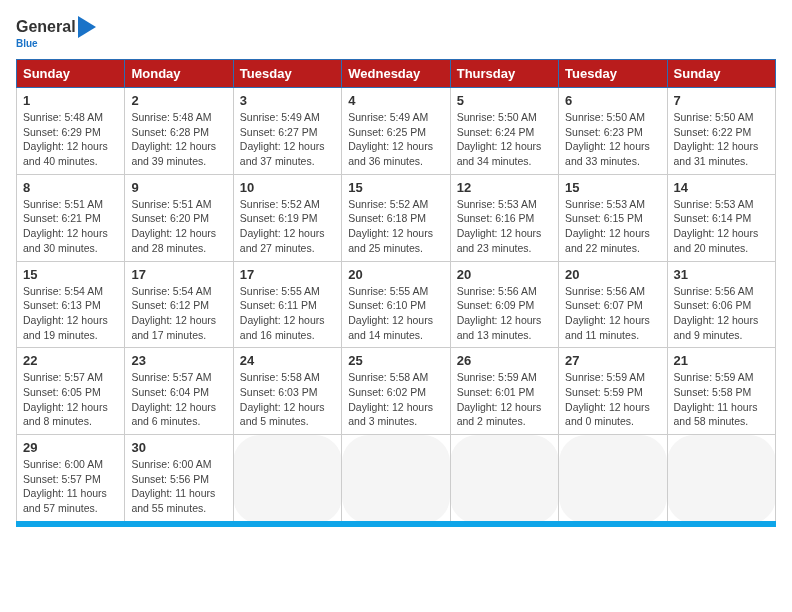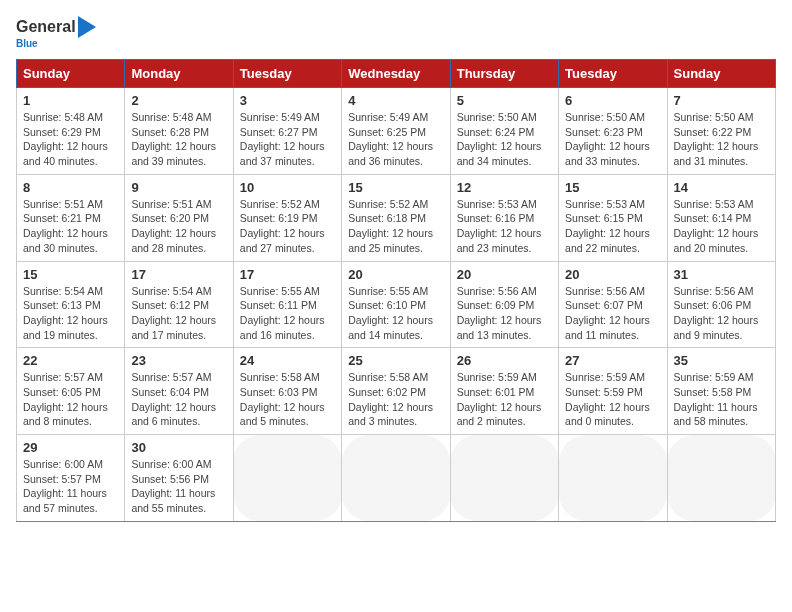--- a/index.html
+++ b/index.html
@@ -63,21 +63,21 @@
       font-weight: bold;
       color: #333;
       display: block;
       margin-bottom: 2px;
     }
     .day-details {
       color: #444;
       font-size: 10.5px;
       line-height: 1.4;
     }
-    .last-row td { border-bottom: 1px solid #0ea5e9; border-radius: 27px; }
+    .last-row td { border-bottom: 6px solid #0ea5e9; border-radius: 27px; }
   </style>
 </head>
 <body>
 
 <div class="header-area">
   <div class="logo">
   <div style="display:flex;flex-direction:column;line-height:1.1;">
     <div style="display:flex;align-items:center;gap:2px;">
       <span style="font-size:16px;font-weight:bold;color:#333;">General</span>
       <svg width="18" height="22" viewBox="0 0 18 22">
@@ -215,21 +215,21 @@
         </td>
         <td>
           <span class="day-num">26</span>
           <div class="day-details">Sunrise: 5:59 AM<br>Sunset: 6:01 PM<br>Daylight: 12 hours and 2 minutes.</div>
         </td>
         <td>
           <span class="day-num">27</span>
           <div class="day-details">Sunrise: 5:59 AM<br>Sunset: 5:59 PM<br>Daylight: 12 hours and 0 minutes.</div>
         </td>
         <td>
-          <span class="day-num">35</span>
+          <span class="day-num">21</span>
           <div class="day-details">Sunrise: 5:59 AM<br>Sunset: 5:58 PM<br>Daylight: 11 hours and 58 minutes.</div>
         </td>
       </tr>
       <tr class="last-row">
         <td>
           <span class="day-num">29</span>
           <div class="day-details">Sunrise: 6:00 AM<br>Sunset: 5:57 PM<br>Daylight: 11 hours and 57 minutes.</div>
         </td>
         <td>
           <span class="day-num">30</span>

